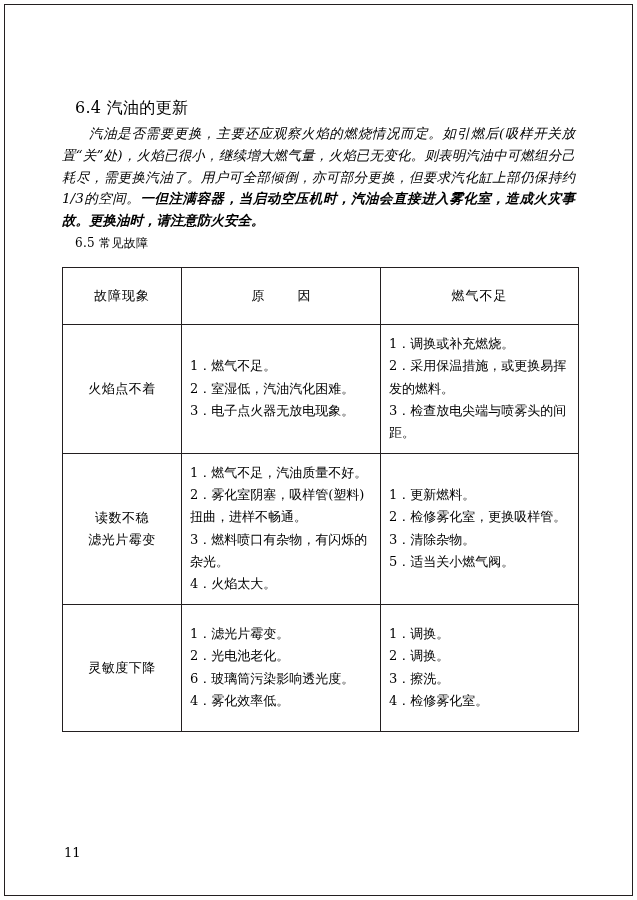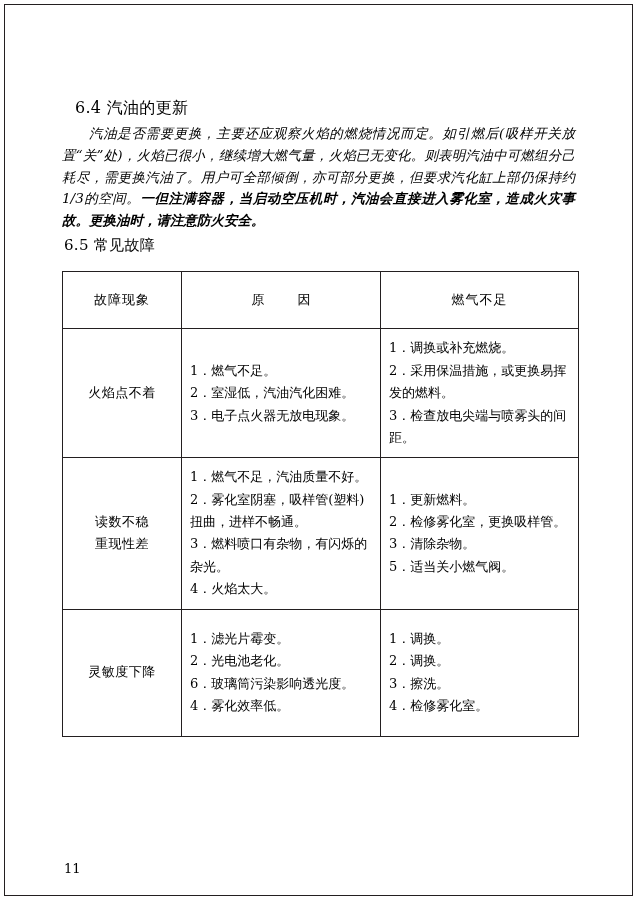--- a/index.html
+++ b/index.html
@@ -44,24 +44,24 @@
     text-align: justify;
     text-justify: inter-ideograph;
     margin: 0 0 2px 0;
     text-indent: 27px;
     font-style: italic;
   }
   .body-para .bold {
     font-weight: bold;
   }
   .sec-head-2 {
-    font-size: 15px;
+    font-size: 12px;
     line-height: 1.55;
     letter-spacing: 0.3px;
-    margin: 2px 0 14px 0;
+    margin: 2px 0 14px 11px;
     padding-left: 2px;
   }
   table.fault-table {
     border-collapse: collapse;
     width: 513px;
     margin: 0 auto;
     table-layout: fixed;
   }
   table.fault-table td,
   table.fault-table th {
@@ -101,21 +101,21 @@
     line-height: 1.72;
     text-indent: 0;
     padding-left: 0;
   }
   .row1 td { height: 128px; }
   .row2 td { height: 142px; }
   .row3 td { height: 126px; }
   .pagenum {
     position: absolute;
     left: 64px;
-    bottom: 24px;
+    bottom: 40px;
     font-size: 13px;
     font-family: "DejaVu Serif", serif;
   }
 </style>
 </head>
 <body>
 
 <div class="page">
   <div class="border-frame"></div>
 
@@ -147,21 +147,21 @@
           <ol>
             <li>1．调换或补充燃烧。</li>
             <li>2．采用保温措施，或更换易挥发的燃料。</li>
             <li>3．检查放电尖端与喷雾头的间距。</li>
           </ol>
         </td>
       </tr>
       <tr class="row2">
         <td class="phen">
           <div>读数不稳</div>
-          <div>重现性差</div>
+          <div>滤光片霉变</div>
         </td>
         <td class="cell-list">
           <ol>
             <li>1．燃气不足，汽油质量不好。</li>
             <li>2．雾化室阴塞，吸样管(塑料)扭曲，进样不畅通。</li>
             <li>3．燃料喷口有杂物，有闪烁的杂光。</li>
             <li>4．火焰太大。</li>
           </ol>
         </td>
         <td class="cell-list">

